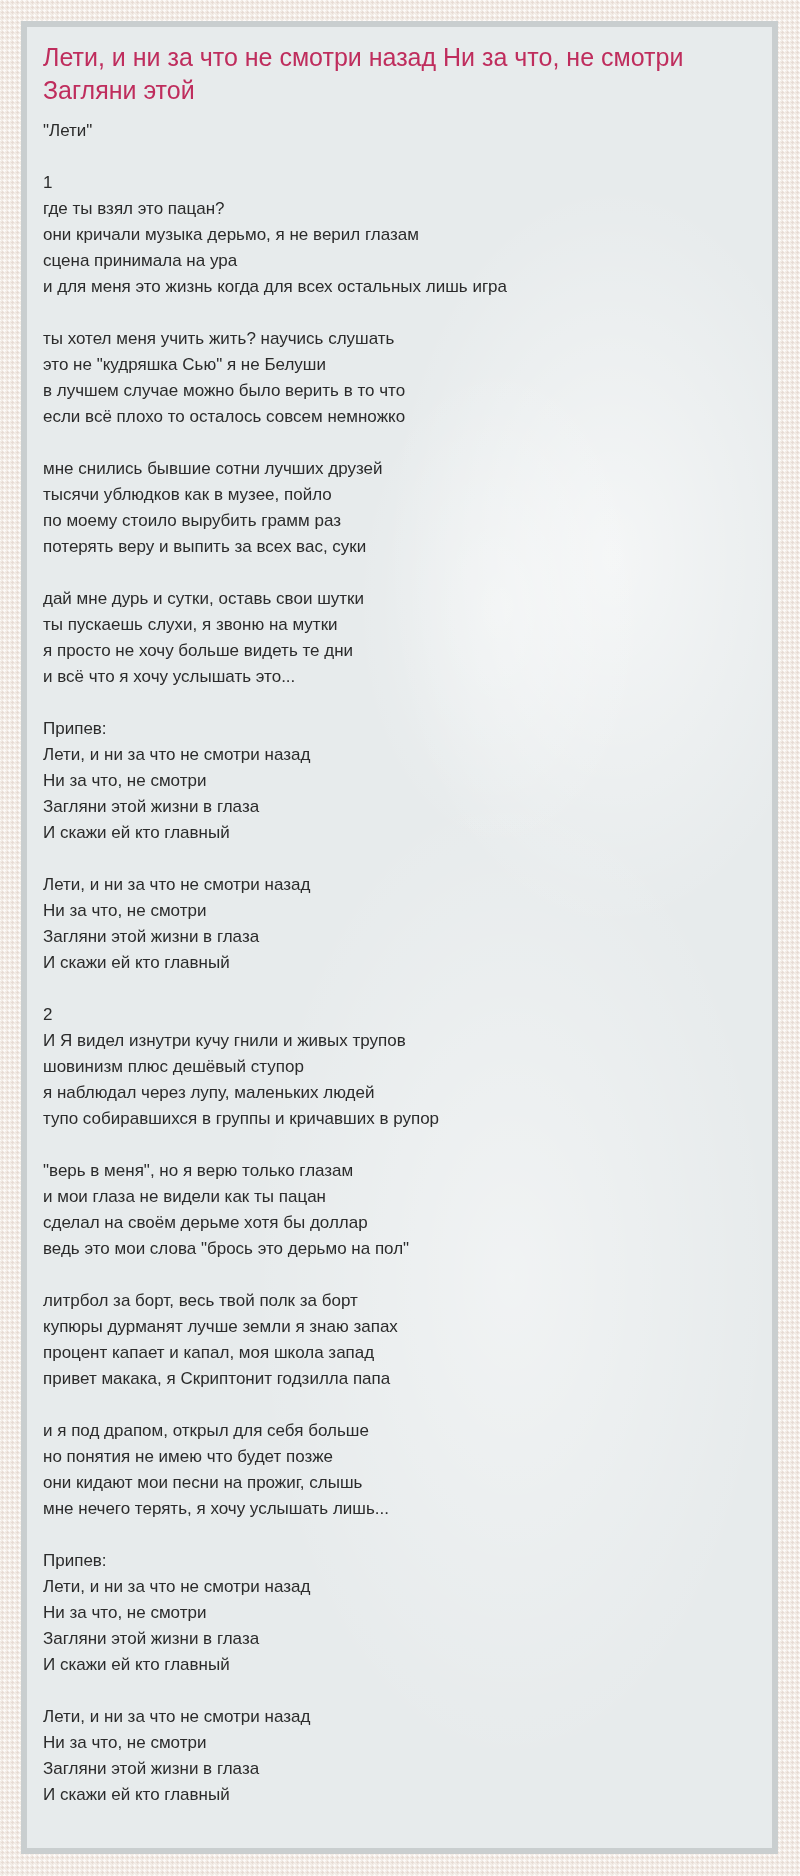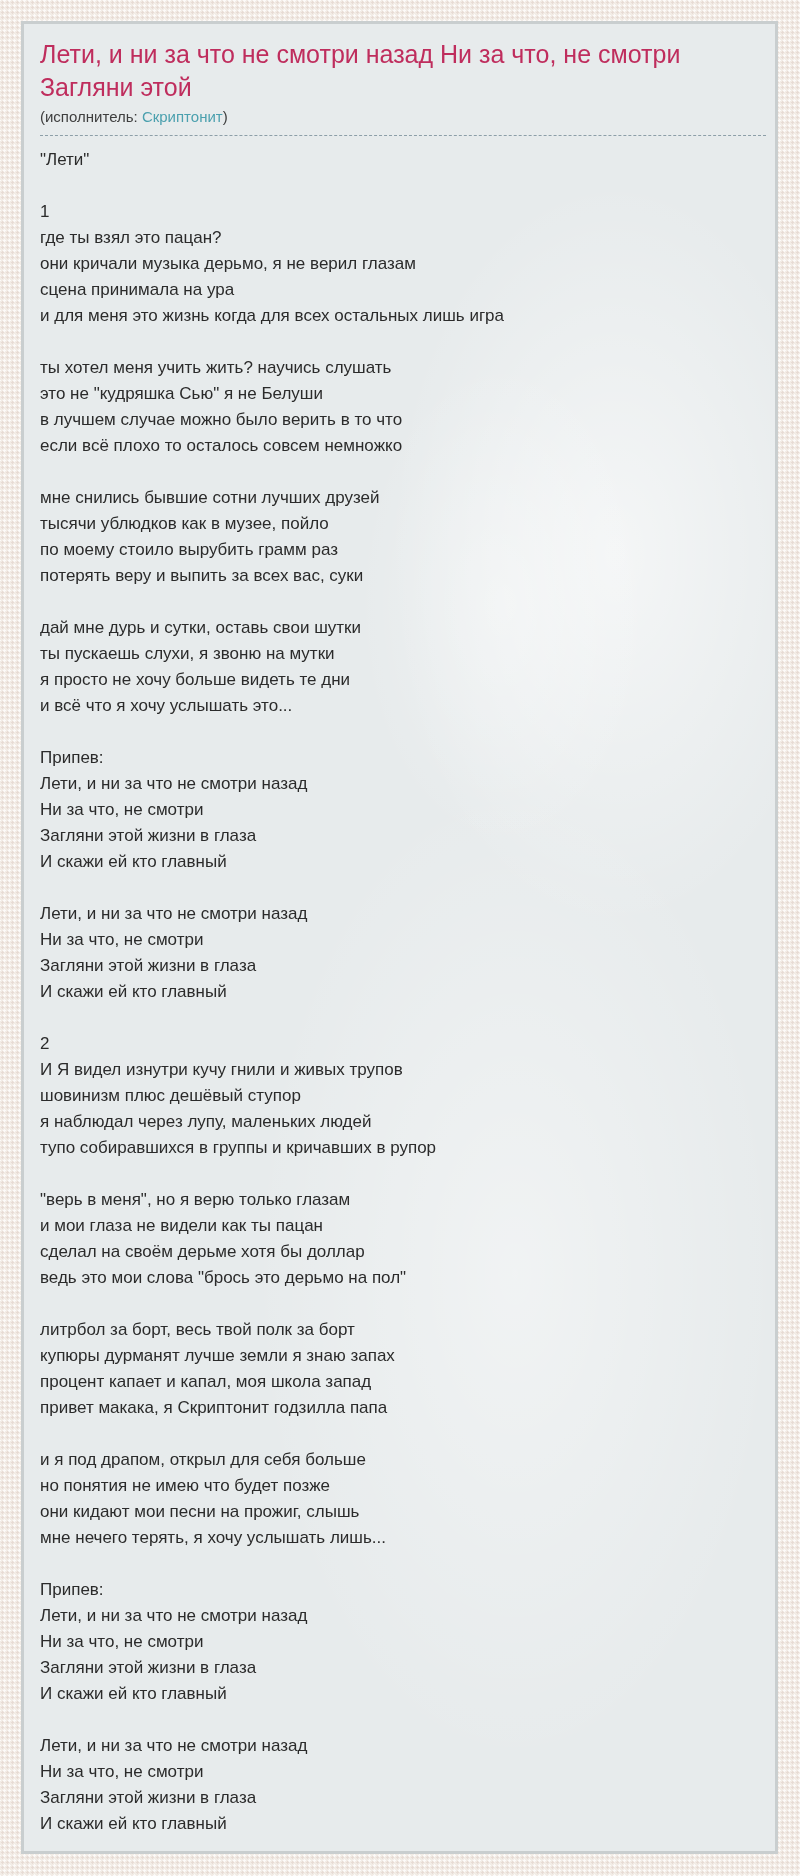--- a/index.html
+++ b/index.html
@@ -20,21 +20,21 @@
     overflow: hidden;
   }
   .card {
     position: absolute;
     left: 21px;
     top: 21px;
     width: 757px;
     height: 1833px;
     box-sizing: border-box;
     background: #e7ebec;
-    border: 3px solid #c2410c;
+    border: 6px solid #c2410c;
     padding: 12px 7px 0 16px;
     overflow: hidden;
   }
   .wm {
     position: absolute;
     pointer-events: none;
   }
   .wm1 {
     right: -70px; top: 150px; width: 460px; height: 760px;
     background: radial-gradient(ellipse at center, rgba(255,255,255,0.55), rgba(255,255,255,0) 70%);
@@ -84,21 +84,20 @@
 </head>
 <body style="background-color: rgb(242, 236, 230);">
 
 <div class="card" style="background: rgb(231, 235, 236); border-color: rgb(201, 206, 207);">
   <div class="wm wm1"></div>
   <div class="wm wm2"></div>
   <div class="wm wm3"></div>
 
   <h1 class="page-title" style="color: rgb(191, 45, 93);">Лети, и ни за что не смотри назад Ни за что, не смотри Загляни этой</h1>
 
-  <div class="artist-line" style="color: rgb(62, 62, 62); border-bottom-color: rgb(141, 159, 168);"><span>(исполнитель: </span><a class="artist-link" style="color: rgb(75, 160, 174);">Скриптонит</a><span>)</span></div>
 
   <div class="lyrics" style="color: rgb(43, 43, 43);">"Лети"
 
 1
 где ты взял это пацан?
 они кричали музыка дерьмо, я не верил глазам
 сцена принимала на ура
 и для меня это жизнь когда для всех остальных лишь игра
 
 ты хотел меня учить жить? научись слушать

